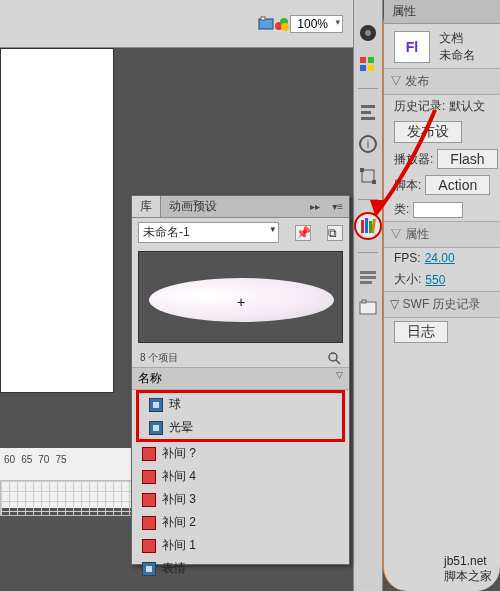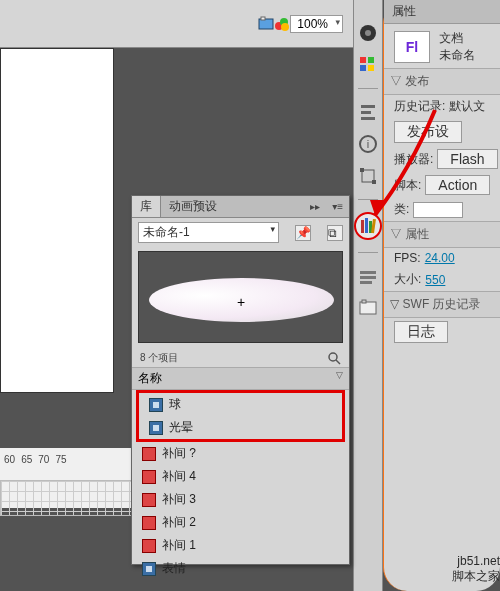--- a/index.html
+++ b/index.html
@@ -58,21 +58,21 @@
 .props .kv { display: flex; align-items: center; gap: 4px; padding: 3px 0 3px 10px; white-space: nowrap; overflow: hidden; }
 .props .btn { background: #eee; border: 1px solid #999; padding: 1px 12px; font-size: 14px; }
 .props .link { color: #07a; text-decoration: underline; }
 .props input.txt { width: 50px; border: 1px solid #999; background: #fff; font-size: 11px; padding: 1px 2px; }
 .stage-sw { width: 16px; height: 14px; background: #fff; border: 1px solid #666; display: inline-block; }
 
 
 .arrow { position: absolute; left: 350px; top: 100px; width: 100px; height: 140px; pointer-events: none; }
 
 
-.wm { position: absolute; right: 0; bottom: 6px; font-size: 12px; color: #2a2a2a; text-align: right; line-height: 1.3; }
+.wm { position: absolute; right: 8px; bottom: 6px; font-size: 12px; color: #2a2a2a; line-height: 1.3; }
 </style>
 </head>
 <body>
 
 <div class="stage-wrap">
   <div class="top-toolbar">
     <span class="ico"><svg viewBox="0 0 16 16">
           <rect x="1" y="3" width="14" height="10" fill="#5aa0e0" stroke="#246"></rect>
           <rect x="3" y="1" width="4" height="3" fill="#eee" stroke="#666"></rect>
         </svg></span>

